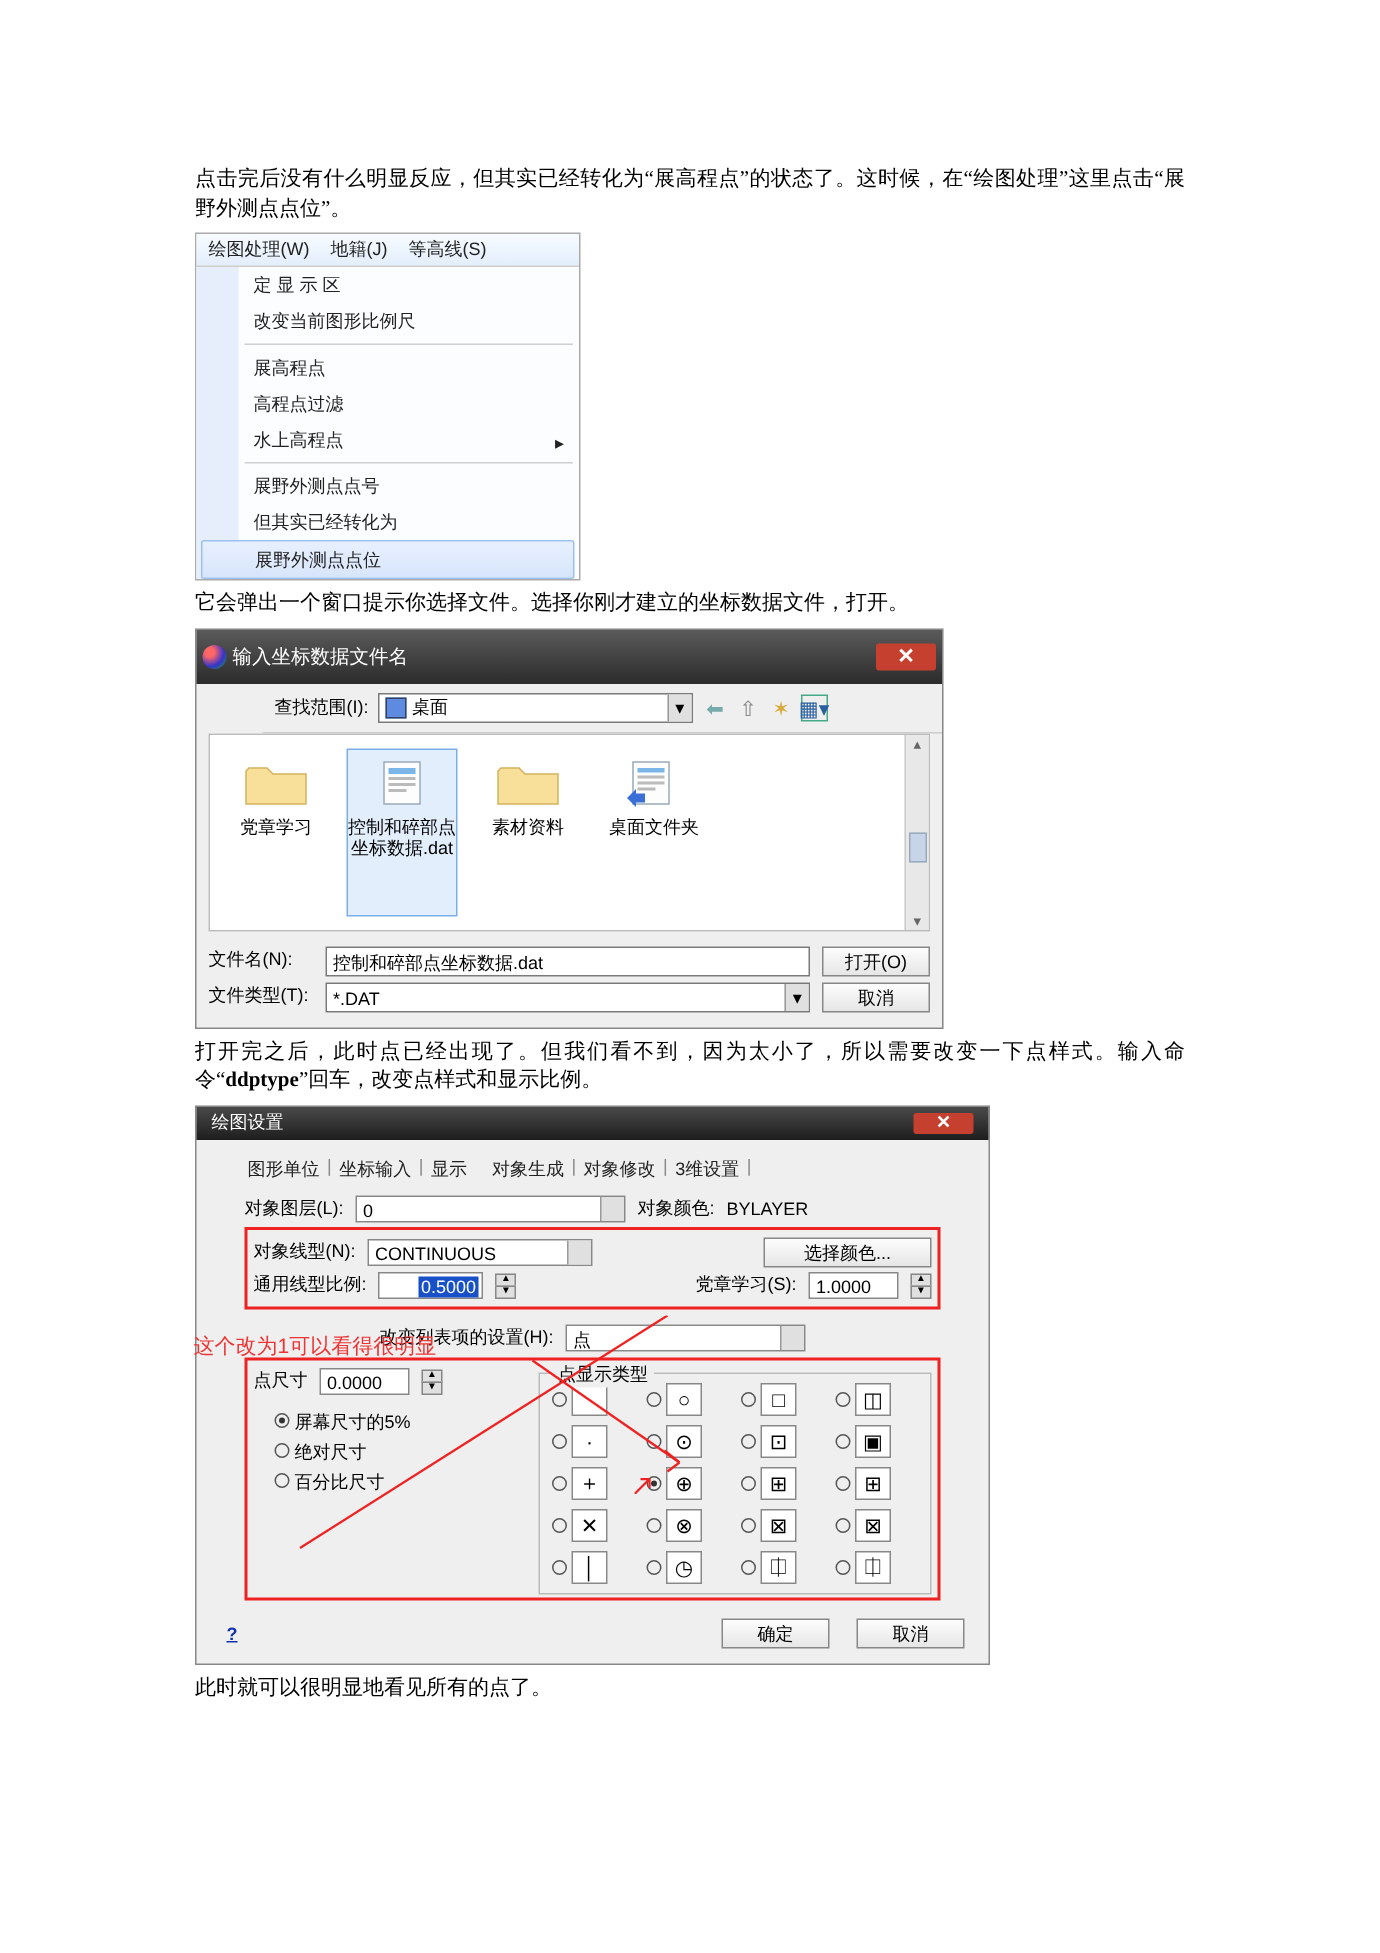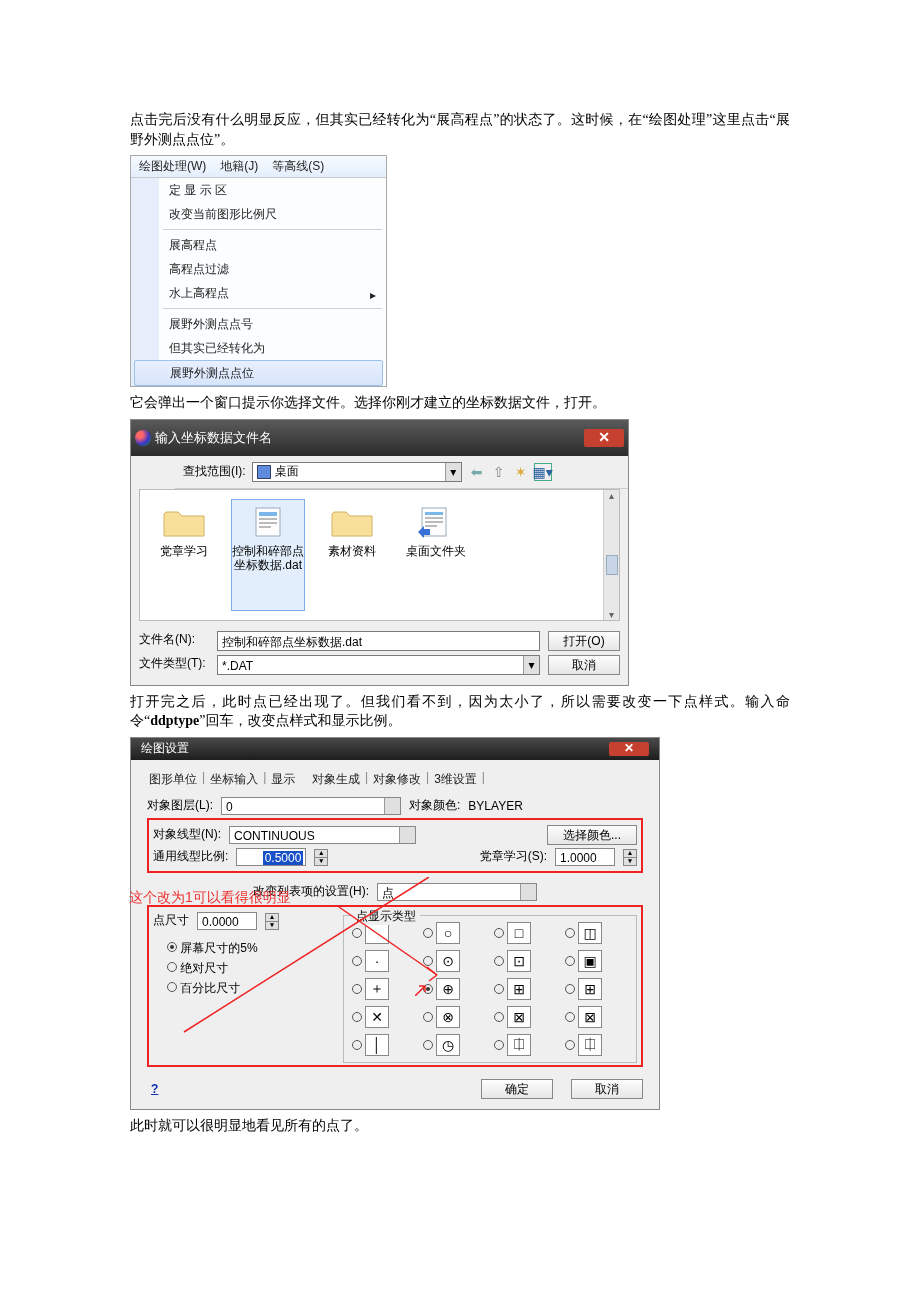--- a/index.html
+++ b/index.html
@@ -168,21 +168,21 @@
   }
   .sd-title{
     height:22px; color:#fff; padding:2px 10px;
     background:linear-gradient(#4a4a4a,#1d1d1d);
     display:flex;align-items:center;justify-content:space-between;
   }
   .sd-close{
     width:40px;height:14px;background:#c64030;border-radius:2px;
     color:#fff;text-align:center;font-weight:bold;line-height:12px;
   }
-  .sd-body{padding:10px 16px 8px;}
+  .sd-body{padding:10px 32px 8px;}
   .tabset{display:flex;font-size:12px;margin-bottom:8px;}
   .tabset span{padding:1px 2px;color:#222;}
   .tabset .div{padding:0 3px;color:#888;}
 
   .row{display:flex;align-items:center;gap:8px;margin:3px 0;}
   .row .lab{white-space:nowrap;}
   .sd-input{height:18px;border:1px solid #888;background:#fff;font-size:12px;padding:0 4px;line-height:18px;position:relative;}
   .sd-input.drop::after{content:"";position:absolute;right:0;top:0;bottom:0;width:15px;background:#e0e0e0;border-left:1px solid #999;}
   .sd-input.drop .tri{position:absolute;right:4px;top:5px;border:4px solid transparent;border-top-color:#333;}
   .sd-spin{width:14px; display:flex;flex-direction:column;}
@@ -357,23 +357,23 @@
       <div class="row">
         <span class="lab">对象图层(L):</span>
         <div class="sd-input drop" style="width:180px"><span>0</span><span class="tri"></span></div>
         <span>对象颜色:</span>
         <span style="font-family:Arial;font-weight:normal">BYLAYER</span>
       </div>
 
       <div class="redbox">
         <div class="row">
           <span class="lab">对象线型(N):</span>
-          <div class="sd-input drop" style="width:187px"><span>CONTINUOUS</span><span class="tri"></span></div>
+          <div class="sd-input drop" style="width:150px"><span>CONTINUOUS</span><span class="tri"></span></div>
           <div style="flex:1"></div>
-          <div class="fd-btn" style="width:90px">选择颜色...</div>
+          <div class="fd-btn" style="width:112px">选择颜色...</div>
         </div>
         <div class="row">
           <span class="lab">通用线型比例:</span>
           <div class="sd-input" style="width:70px;text-align:right;padding-right:2px"><span class="highlight-blue">0.5000</span></div>
           <div class="sd-spin">
               <b>▴</b>
               <b>▾</b>
             </div>
           <div style="flex:1"></div>
           <span class="lab">党章学习(S):</span>

